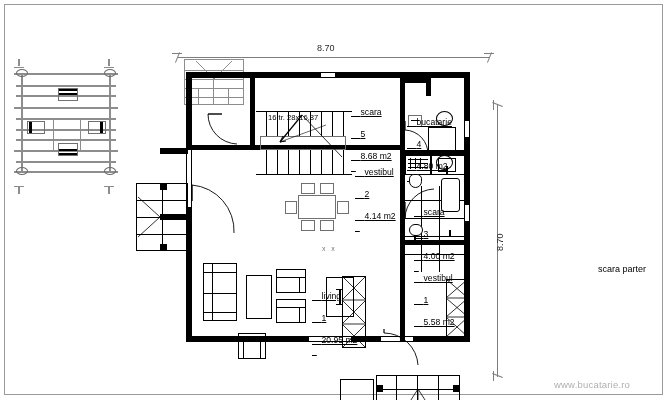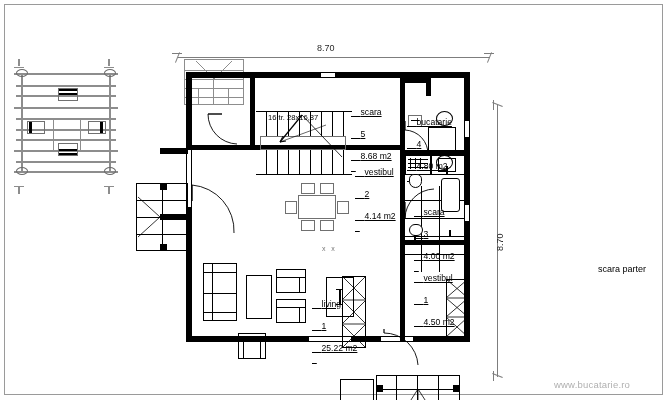--- a/index.html
+++ b/index.html
@@ -288,21 +288,21 @@
   </div>
   <div class="room" style="left:414px;top:196px;">
     <span>scara</span><br>
     <span>3</span><br>
     <span>4.00 m2</span>
   </div>
 
   <div class="room" style="left:414px;top:262px;">
     <span>vestibul</span><br>
     <span>1</span><br>
-    <span>4.50 m2</span>
+    <span>5.58 m2</span>
   </div>
   <div class="abs" style="left:382px;top:300px;width:40px;height:38px;">
     <svg width="40" height="38" style="left:0;top:0;">
       <path d="M2 2 A34 34 0 0 1 36 34" fill="none" stroke="#000" stroke-width="0.9"></path>
       <line x1="2" y1="2" x2="2" y2="-2" stroke="#000" stroke-width="1.2"></line>
     </svg>
   </div>
 
   <div class="abs" style="left:342px;top:245px;width:24px;height:72px;">
     <div class="thin" style="left:0;top:0;width:24px;height:72px;"></div>
@@ -356,24 +356,24 @@
     <div class="thinl" style="left:5px;top:3px;width:1px;height:23px;"></div>
     <div class="thinl" style="left:22px;top:3px;width:1px;height:23px;"></div>
     <div class="thinl" style="left:5px;top:3px;width:18px;height:1px;"></div>
   </div>
   <div class="abs" style="left:326px;top:246px;width:28px;height:40px;">
     <div class="thin" style="left:0;top:0;width:28px;height:40px;"></div>
     <div class="thinl" style="left:13px;top:12px;width:2px;height:16px;"></div>
     <div class="thinl" style="left:10px;top:12px;width:6px;height:1px;"></div>
     <div class="thinl" style="left:10px;top:27px;width:6px;height:1px;"></div>
   </div>
-  <div class="room" style="left:312px;top:288px;">
+  <div class="room" style="left:312px;top:280px;">
     <span>living</span><br>
     <span>1</span><br>
-    <span>25.22 m2</span>
+    <span>20.95 m2</span>
   </div>
 
   <div class="abs" style="left:376px;top:344px;width:84px;height:44px;">
     <div class="thin" style="left:0;top:0;width:84px;height:44px;"></div>
     <div class="thinl" style="left:0;top:14px;width:84px;height:1px;"></div>
     <div class="thinl" style="left:0;top:27px;width:84px;height:1px;"></div>
     <div class="thinl" style="left:20px;top:0;width:1px;height:27px;"></div>
     <div class="thinl" style="left:41px;top:0;width:1px;height:27px;"></div>
     <div class="thinl" style="left:62px;top:0;width:1px;height:27px;"></div>
     <div class="wall" style="left:0px;top:10px;width:7px;height:7px;"></div>

